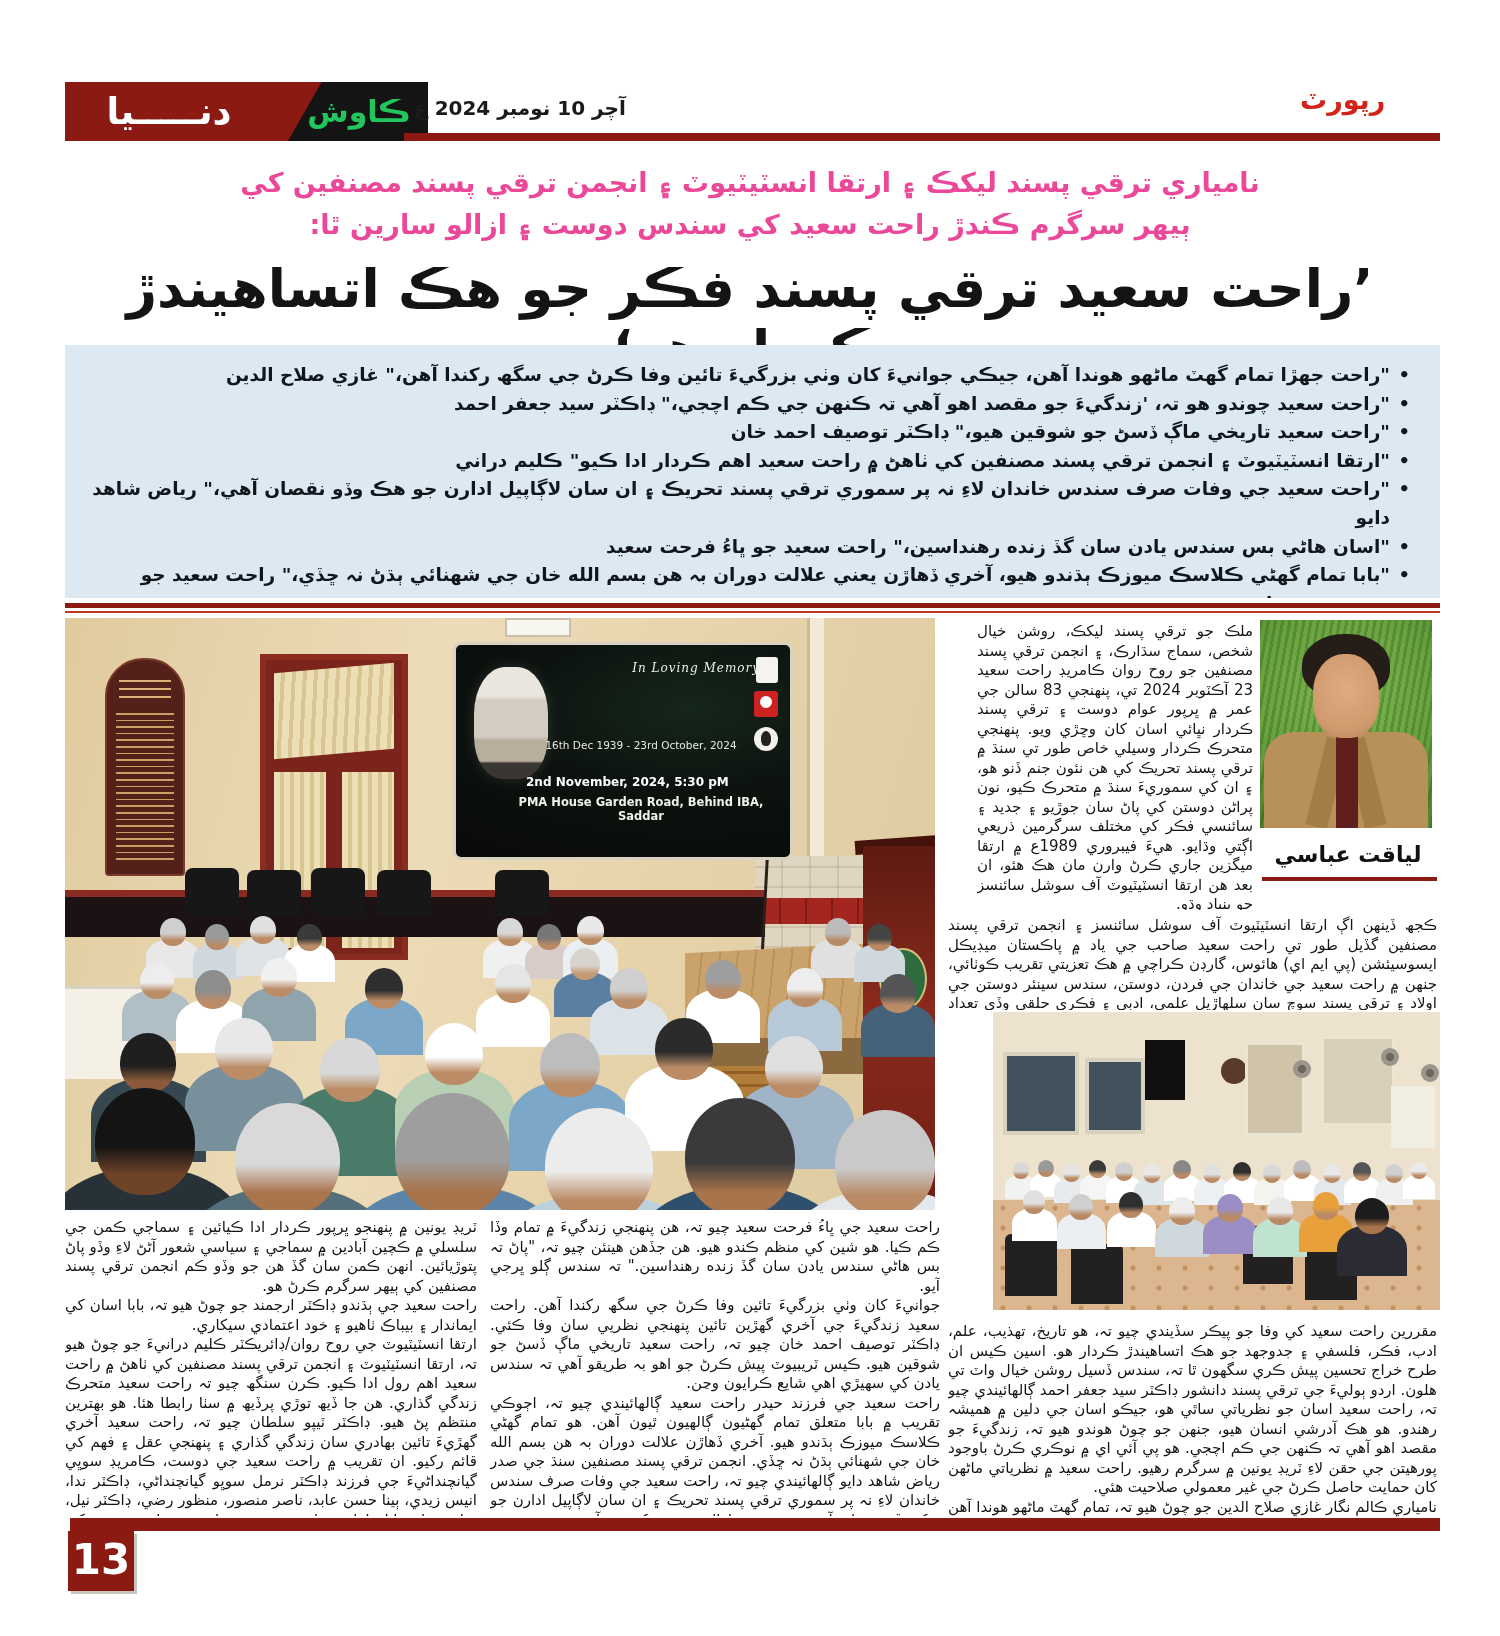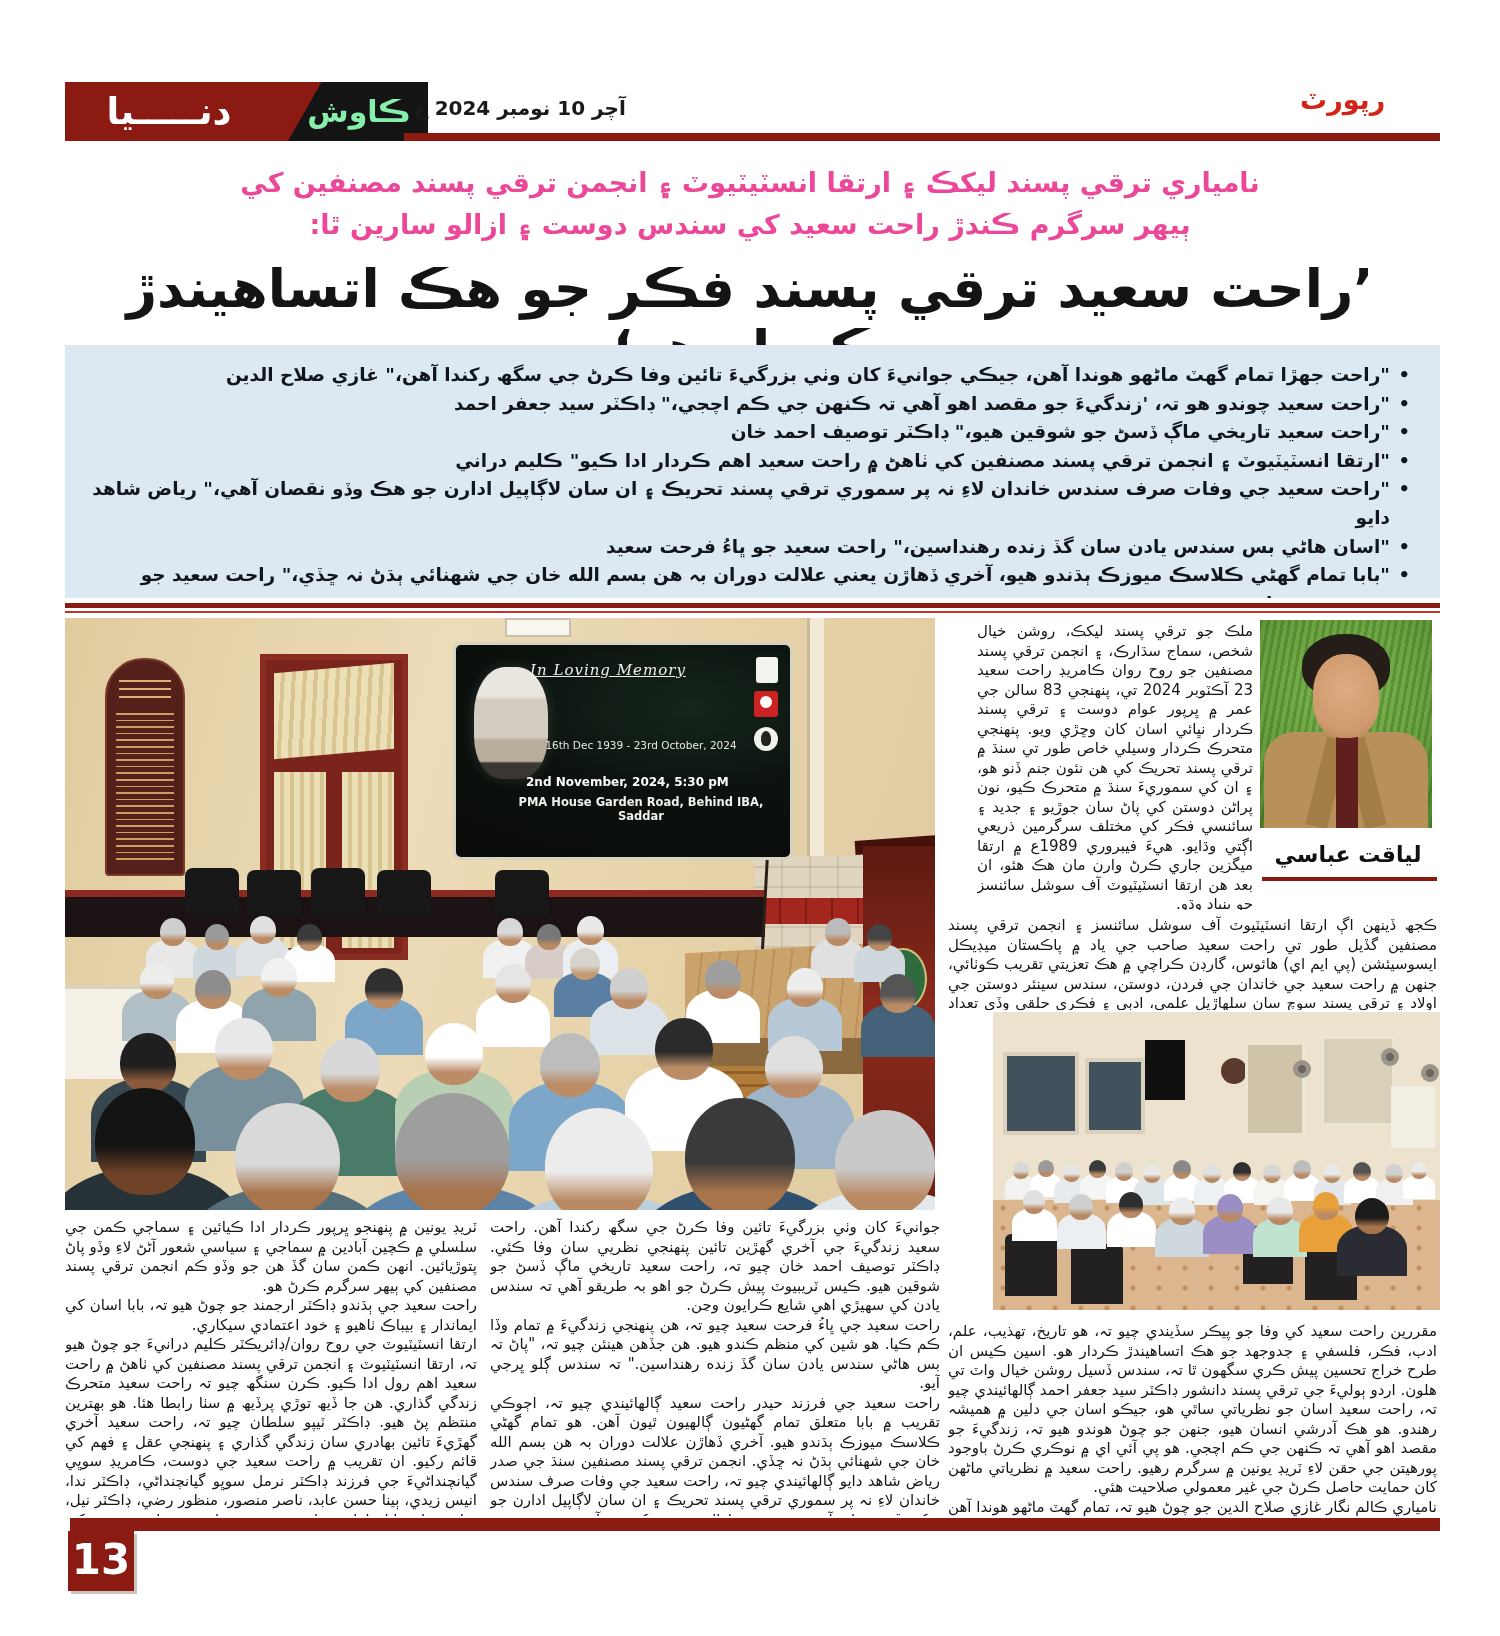--- a/index.html
+++ b/index.html
@@ -6,21 +6,21 @@
   #page{position:relative;width:1500px;height:1636px;background:#ffffff;overflow:hidden;
         font-family:"DejaVu Sans","Liberation Sans",sans-serif;color:#111;}
   .abs{position:absolute;}
   .rtl{direction:rtl;unicode-bidi:embed;}
   
   #logo{left:65px;top:82px;width:339px;height:59px;background:#8a1a12;padding-left:24px;}
   #logo .blk{position:absolute;right:0;top:0;width:140px;height:59px;background:#141414;
              clip-path:polygon(24% 0,100% 0,100% 100%,0 100%);}
   #logo .dunya{position:absolute;left:6px;top:2px;width:196px;height:55px;color:#fff;
                font-size:37px;font-weight:bold;text-align:center;line-height:55px;}
-  #logo .kawish{position:absolute;right:10px;top:4px;width:118px;height:53px;color:#86efac;
+  #logo .kawish{position:absolute;right:10px;top:4px;width:118px;height:53px;color:#22c55e;
                font-size:30px;font-weight:bold;text-align:center;line-height:52px;}
   #date{left:414px;top:96px;font-size:20px;font-weight:bold;color:#1a1a1a;}
   #section-label{left:1300px;top:84px;width:140px;text-align:left;font-size:27px;font-weight:bold;color:#d22419;}
   #header-rule{left:404px;top:133px;width:1036px;height:8px;background:#8a1a12;}
   
   #kicker{left:120px;top:162px;width:1260px;text-align:center;font-size:27px;font-weight:bold;line-height:42px;color:#ec4899;}
   #headline{left:60px;top:258px;width:1380px;text-align:center;font-size:53px;font-weight:bold;color:#141414;}
   
   #quotebox{left:65px;top:345px;width:1375px;height:253px;background:#dde9f2;box-sizing:border-box;
             padding:16px 28px 10px 20px;overflow:hidden;}
@@ -58,22 +58,22 @@
   .wbox{left:642px;top:448px;width:84px;height:70px;background:
       repeating-linear-gradient(0deg,#b07d3a 0 10px,#935f24 10px 13px);}
   .micpole{left:700px;top:140px;width:3px;height:230px;background:#2a2018;transform:rotate(3deg);}
   .rostrum{left:798px;top:228px;width:72px;height:364px;background:linear-gradient(180deg,#5e1a11,#8a2a1c 45%,#6e1f14);}
   .rostrum-top{left:790px;top:220px;width:84px;height:14px;background:#45110b;transform:rotate(-4deg);}
   .crest{left:814px;top:330px;width:44px;height:58px;background:#2e6b3e;border:2px solid #d4c07a;border-radius:50%;}
   .table{left:0;top:368px;width:100px;height:90px;background:#f4f0e6;border-top:3px solid #d8d2c2;}
   
   #banner{left:388px;top:24px;width:334px;height:212px;border-radius:8px;border:3px solid #d8d2c2;
       background:radial-gradient(120% 90% at 70% 30%,#15261c 0%,#0c120e 45%,#090a09 100%);overflow:hidden;}
-  #banner .memory{position:absolute;left:0;right:30px;top:16px;text-align:center;color:#eef0e8;
-      font-family:"DejaVu Serif","Liberation Serif",serif;font-size:15px;font-style:italic;letter-spacing:1px;text-decoration:underline;}
+  #banner .memory{position:absolute;left:0;right:30px;top:16px;text-align:right;color:#eef0e8;
+      font-family:"DejaVu Serif","Liberation Serif",serif;font-size:12px;font-style:italic;letter-spacing:1px;}
   #banner .name{position:absolute;left:70px;right:34px;top:58px;text-align:center;color:#ffffff;
       font-family:"DejaVu Serif","Liberation Serif",serif;font-size:27px;font-weight:bold;letter-spacing:1px;}
   #banner .dates{position:absolute;left:70px;right:34px;top:94px;text-align:center;color:#e8e8e2;font-size:10.5px;}
   #banner .event{position:absolute;left:70px;right:34px;top:130px;color:#fff;font-size:12px;font-weight:bold;}
   #banner .venue{position:absolute;left:60px;right:24px;top:150px;text-align:center;color:#f2f2ec;font-size:11.5px;font-weight:bold;}
   #banner .face{position:absolute;left:18px;top:22px;width:74px;height:112px;border-radius:42% 42% 38% 38%;
       background:linear-gradient(180deg,#e9e6df 0 26%,#d3ccc0 30% 62%,#b9ad9c 66% 84%,#3a3732 86%);box-shadow:0 0 14px rgba(255,255,255,.12);}
   #banner .lg1{position:absolute;right:12px;top:12px;width:22px;height:26px;background:#f4f4ee;border-radius:3px;}
   #banner .lg2{position:absolute;right:12px;top:46px;width:24px;height:26px;background:#cc2222;border-radius:3px;}
   #banner .lg2::after{content:"";position:absolute;left:6px;top:5px;width:12px;height:12px;border-radius:50%;background:#fff;}
@@ -338,21 +338,21 @@
   <div id="colC" class="abs rtl bodytext">
     <p>مقررين راحت سعيد کي وفا جو پيڪر سڏيندي چيو تہ، ھو تاريخ، تھذيب، علم، ادب، فڪر، فلسفي ۽ جدوجھد جو ھڪ اتساھيندڙ ڪردار ھو. اسين ڪيس ان طرح خراج تحسين پيش ڪري سگھون ٿا تہ، سندس ڏسيل روشن خيال واٽ تي ھلون. اردو ٻوليءَ جي ترقي پسند دانشور ڊاڪٽر سيد جعفر احمد ڳالھائيندي چيو تہ، راحت سعيد اسان جو نظرياتي ساٿي ھو، جيڪو اسان جي دلين ۾ ھميشہ رھندو. ھو ھڪ آدرشي انسان ھيو، جنھن جو چوڻ ھوندو ھيو تہ، زندگيءَ جو مقصد اھو آھي تہ ڪنھن جي ڪم اچجي. ھو پي آئي اي ۾ نوڪري ڪرڻ باوجود پورھيتن جي حقن لاءِ ٽريڊ يونين ۾ سرگرم رھيو. راحت سعيد ۾ نظرياتي ماڻھن کان حمايت حاصل ڪرڻ جي غير معمولي صلاحيت ھئي.</p>
     <p>نامياري ڪالم نگار غازي صلاح الدين جو چوڻ ھيو تہ، تمام گھٽ ماڻھو ھوندا آھن جيڪي</p>
   </div>
   <div id="bcol1" class="abs rtl bodytext">
     <p>ٽريڊ يونين ۾ پنھنجو ڀرپور ڪردار ادا ڪيائين ۽ سماجي ڪمن جي سلسلي ۾ ڪچين آبادين ۾ سماجي ۽ سياسي شعور آڻڻ لاءِ وڏو پاڻ پتوڙيائين. انھن ڪمن سان گڏ ھن جو وڏو ڪم انجمن ترقي پسند مصنفين کي ٻيھر سرگرم ڪرڻ ھو.</p>
     <p>راحت سعيد جي ٻڌندو ڊاڪٽر ارجمند جو چوڻ ھيو تہ، بابا اسان کي ايماندار ۽ بيباڪ ٺاھيو ۽ خود اعتمادي سيکاري.</p>
     <p><span>ارتقا انسٽيٽيوٽ جي روح روان/ڊائريڪٽر ڪليم درانيءَ جو چوڻ ھيو تہ، ارتقا انسٽيٽيوٽ ۽ انجمن ترقي پسند مصنفين کي ٺاھڻ ۾ راحت سعيد اھم رول ادا ڪيو. ڪرن سنگھ چيو تہ راحت سعيد متحرڪ زندگي گذاري. ھن جا ڏيھ توڙي پرڏيھ ۾ سٺا رابطا ھئا. ھو بھترين منتظم پڻ ھيو. ڊاڪٽر ٽيپو سلطان چيو تہ، راحت سعيد آخري گھڙيءَ تائين بھادري سان زندگي گذاري ۽ پنھنجي عقل ۽ فھم کي قائم رکيو. ان تقريب ۾ راحت سعيد جي دوست، ڪامريڊ سوڀي گيانچنداڻيءَ جي فرزند ڊاڪٽر نرمل سوڀو گيانچنداڻي، ڊاڪٽر ندا، انيس زيدي، ٻينا حسن عابد، ناصر منصور، منظور رضي، ڊاڪٽر نيل، شاھ جھان، اياز لطيف دايو ۽ نديم سبطين پڻ راحت سعيد کي خراج تحسين پيش ڪيو</span></p>
   </div>
   <div id="bcol2" class="abs rtl bodytext">
+    <p>راحت سعيد جي ڀاءُ فرحت سعيد چيو تہ، ھن پنھنجي زندگيءَ ۾ تمام وڏا ڪم ڪيا. ھو شين کي منظم ڪندو ھيو. ھن جڏھن ھينئن چيو تہ، "پاڻ تہ بس ھاڻي سندس يادن سان گڏ زنده رھنداسين." تہ سندس ڳلو ڀرجي آيو.</p>
     <p>جوانيءَ کان وٺي بزرگيءَ تائين وفا ڪرڻ جي سگھ رکندا آھن. راحت سعيد زندگيءَ جي آخري گھڙين تائين پنھنجي نظريي سان وفا ڪئي. ڊاڪٽر توصيف احمد خان چيو تہ، راحت سعيد تاريخي ماڳ ڏسڻ جو شوقين ھيو. ڪيس ٽريبيوٽ پيش ڪرڻ جو اھو بہ طريقو آھي تہ سندس يادن کي سھيڙي اھي شايع ڪرايون وڃن.</p>
-    <p>راحت سعيد جي ڀاءُ فرحت سعيد چيو تہ، ھن پنھنجي زندگيءَ ۾ تمام وڏا ڪم ڪيا. ھو شين کي منظم ڪندو ھيو. ھن جڏھن ھينئن چيو تہ، "پاڻ تہ بس ھاڻي سندس يادن سان گڏ زنده رھنداسين." تہ سندس ڳلو ڀرجي آيو.</p>
     <p>راحت سعيد جي فرزند حيدر راحت سعيد ڳالھائيندي چيو تہ، اڄوڪي تقريب ۾ بابا متعلق تمام گھڻيون ڳالھيون ٿيون آھن. ھو تمام گھڻي ڪلاسڪ ميوزڪ ٻڌندو ھيو. آخري ڏھاڙن علالت دوران بہ ھن بسم الله خان جي شھنائي ٻڌڻ نہ ڇڏي. انجمن ترقي پسند مصنفين سنڌ جي صدر رياض شاھد دايو ڳالھائيندي چيو تہ، راحت سعيد جي وفات صرف سندس خاندان لاءِ نہ پر سموري ترقي پسند تحريڪ ۽ ان سان لاڳاپيل ادارن جو ھڪ وڏو نقصان آھي، جنھن جو ازالو ٿيڻ ممڪن نہ آھي. ھن چيو تہ، راحت صاحب انقلابي پارٽين جو حصو رھيو،</p>
   </div>
 
   <div id="footer-rule" class="abs"></div>
   <div id="pagenum" class="abs">13</div>
 
 </div>
 
 </body></html>

